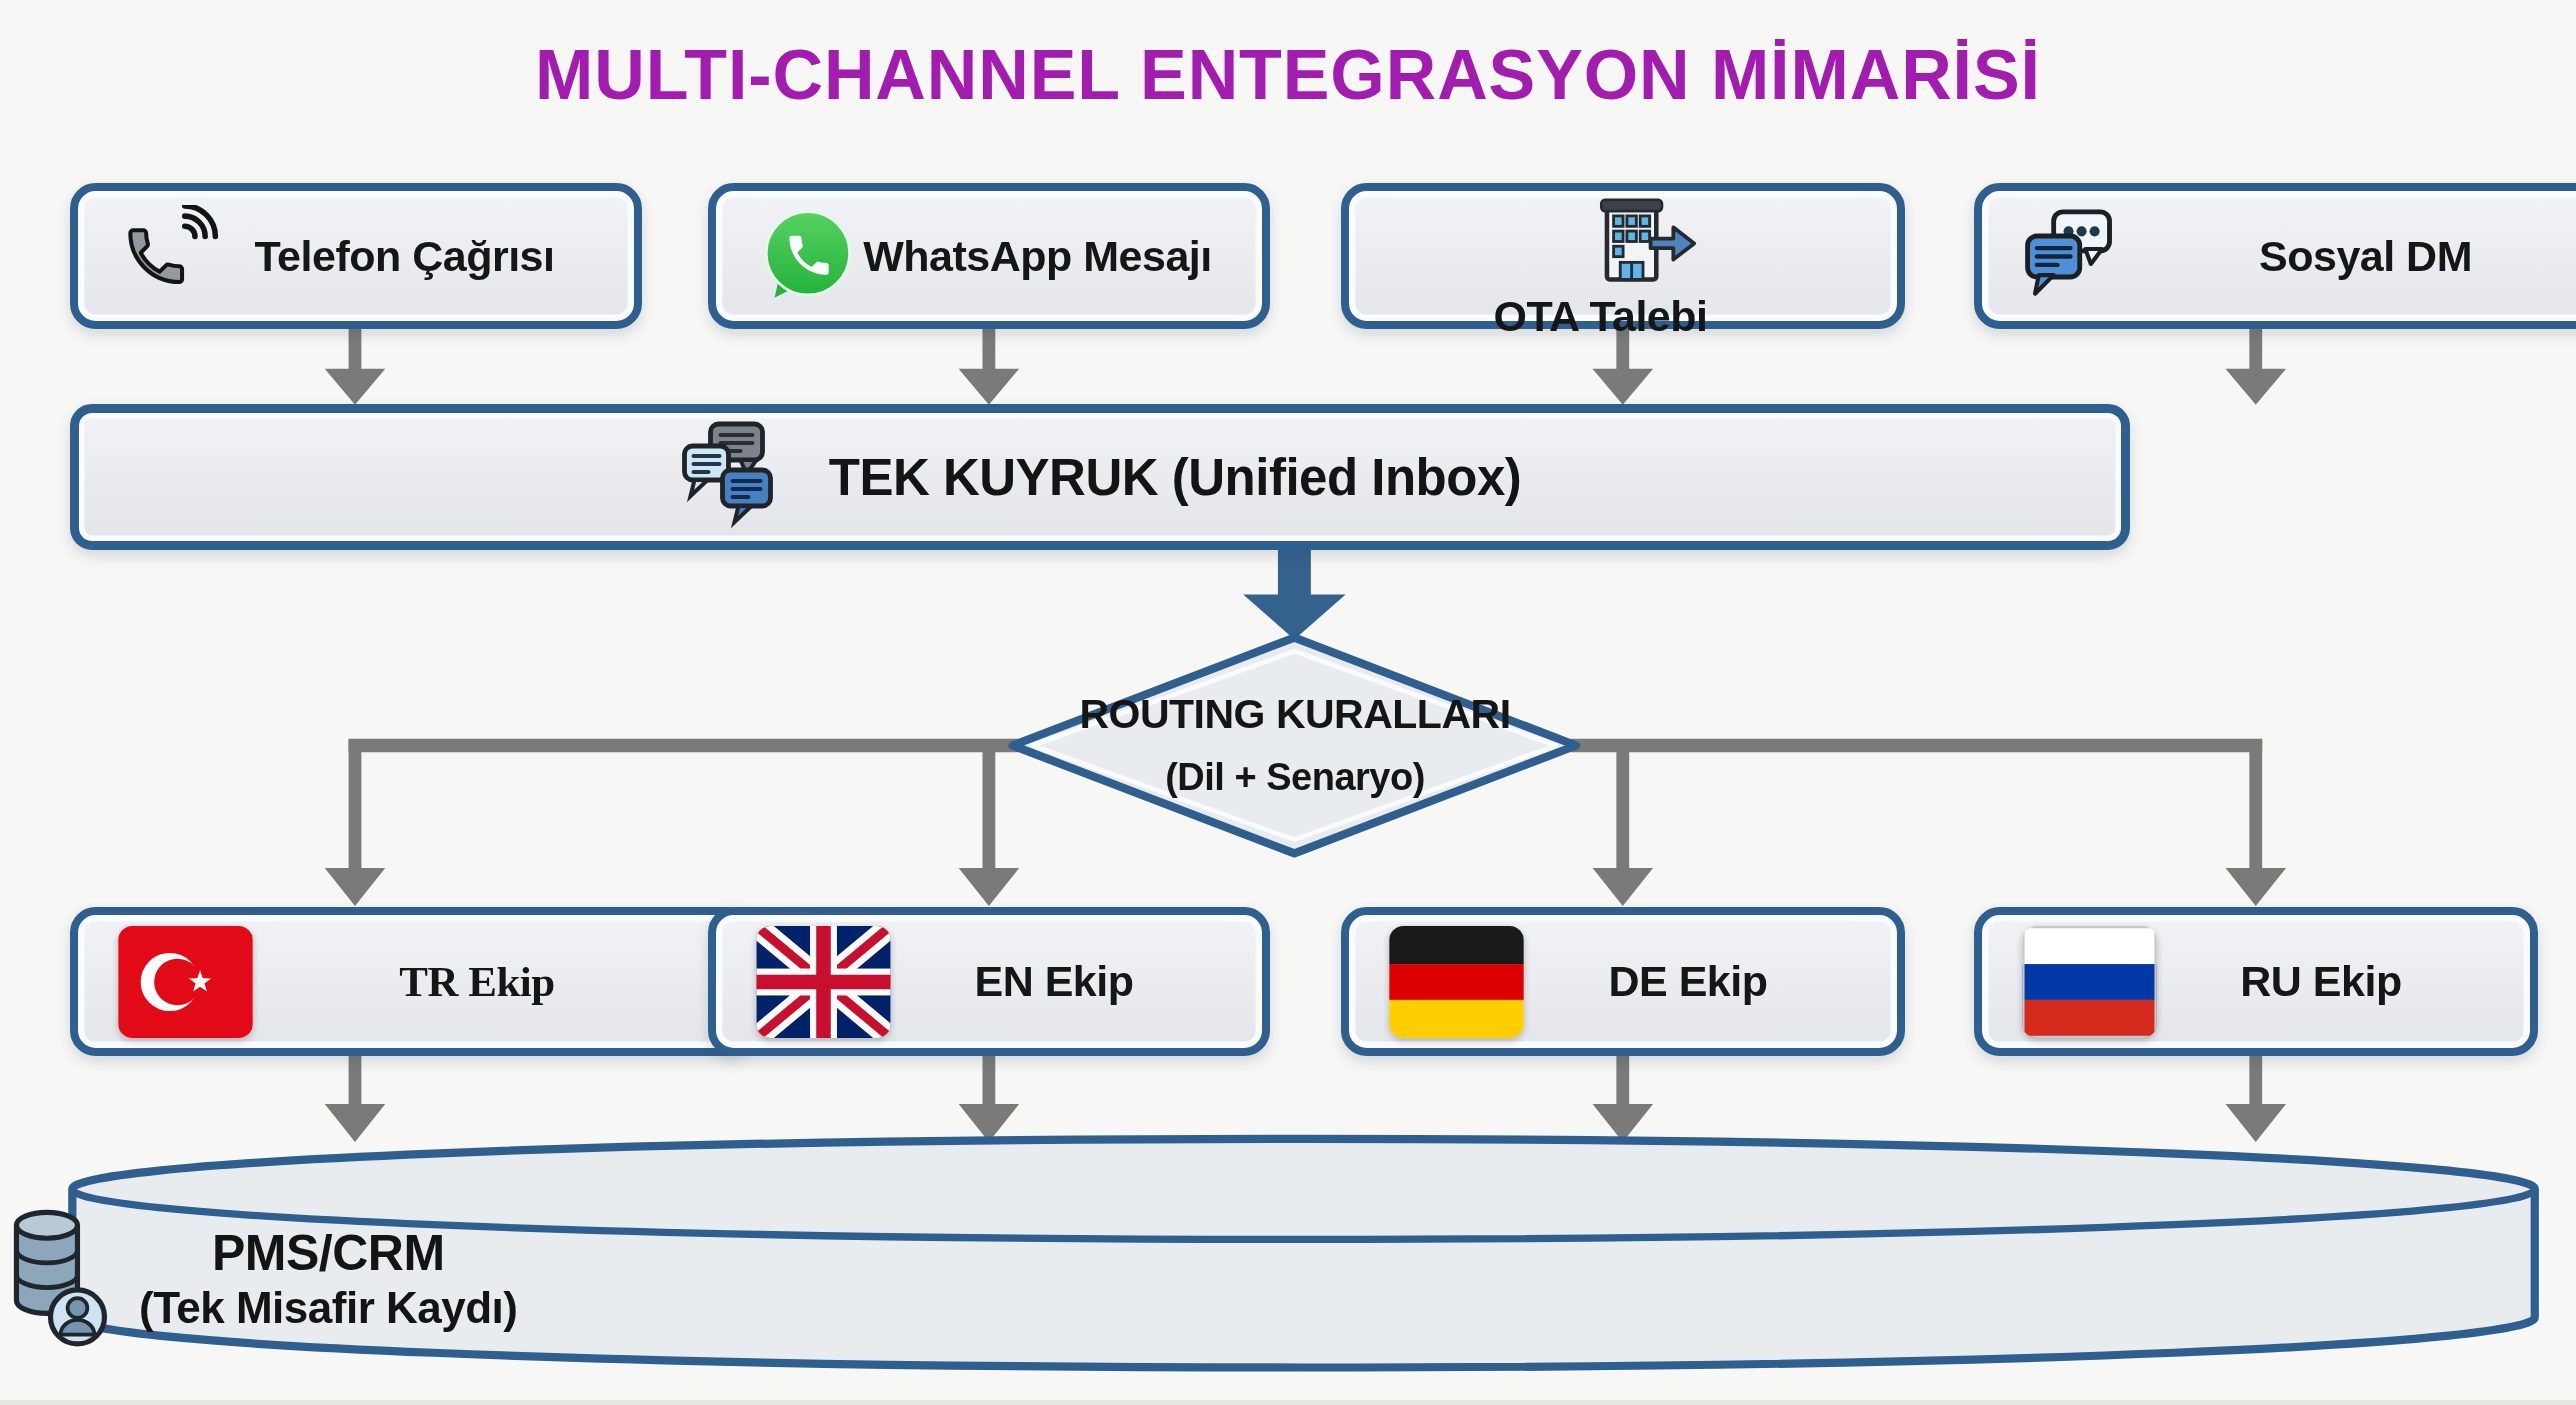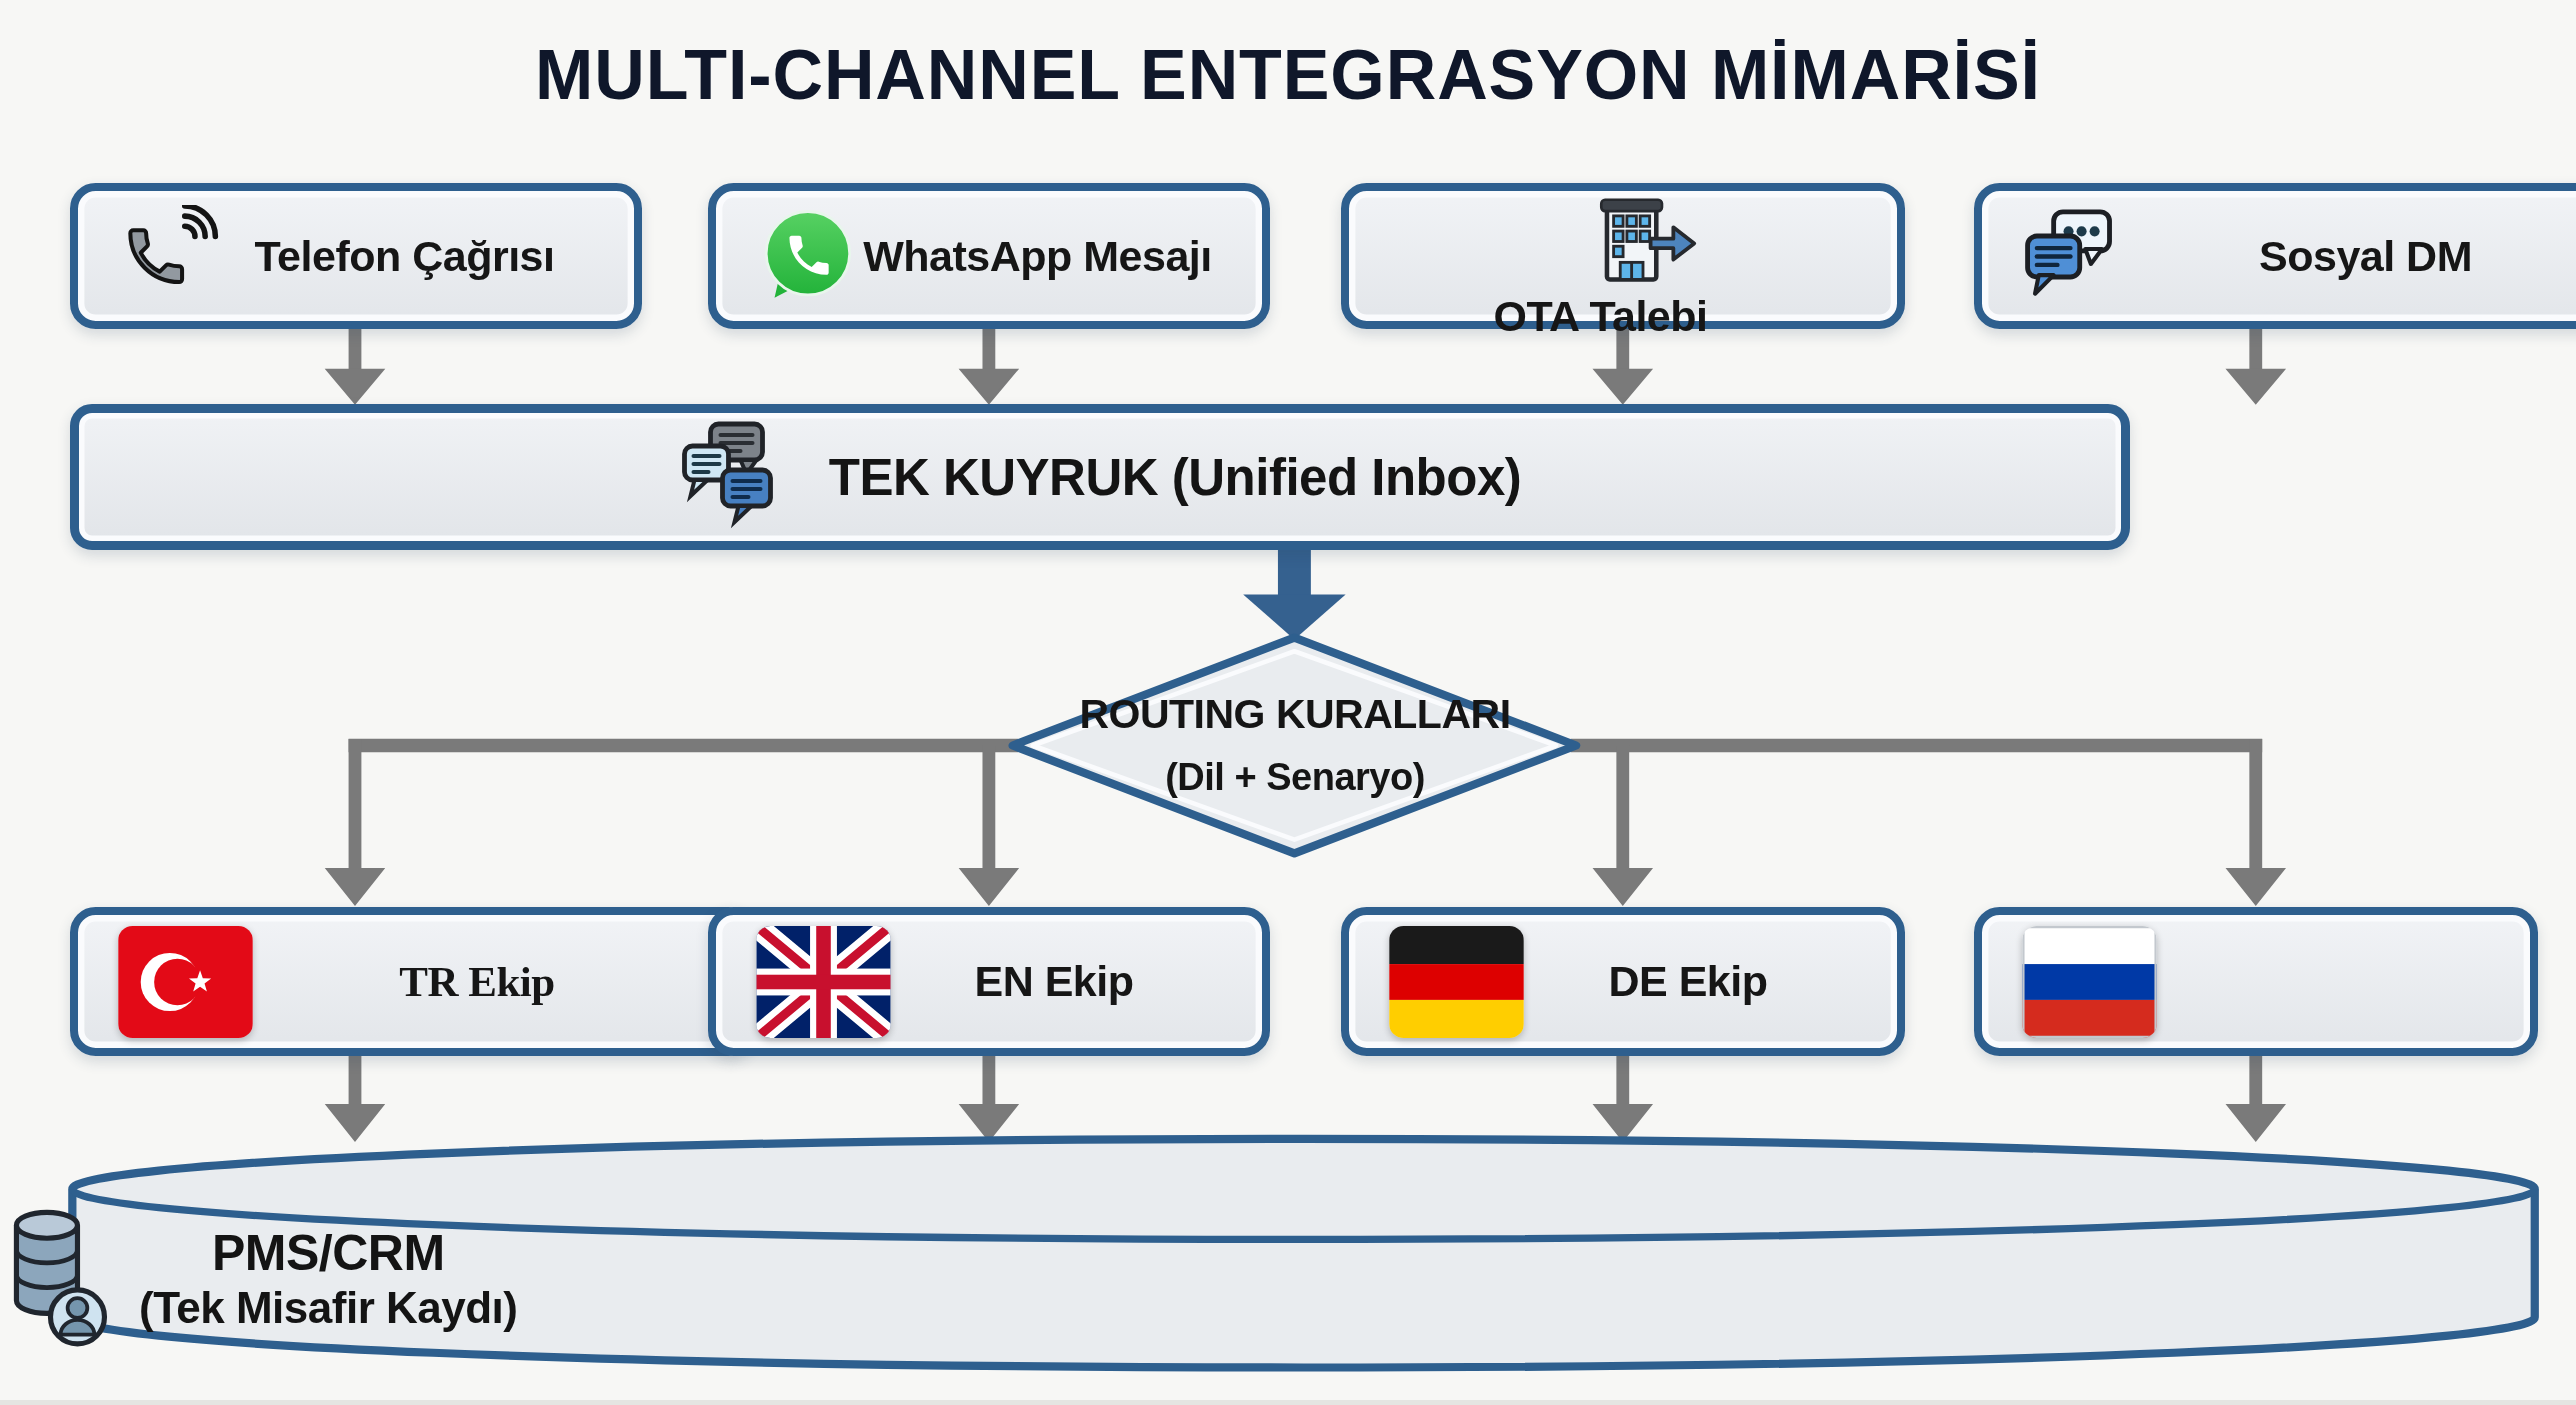--- a/index.html
+++ b/index.html
@@ -3,21 +3,21 @@
 <meta charset="utf-8">
 <style>
   html,body{margin:0;padding:0;background:#f7f7f5;}
   .canvas{
     position:relative;width:2576px;height:1405px;overflow:hidden;
     background:#f7f7f5;
     font-family:"Liberation Sans",sans-serif;
   }
   .title{
     position:absolute;left:0;top:35px;width:100%;text-align:center;
-    font-size:70px;font-weight:700;letter-spacing:0.9px;color:#0f172a;
+    font-size:70px;font-weight:700;letter-spacing:0.9px;color:#a21caf;
   }
   svg.layer{position:absolute;left:0;top:0;z-index:0;}
   .node{
     position:absolute;box-sizing:border-box;
     border:8.2px solid #2e5f8e;border-radius:25.6px;
     background:linear-gradient(#f1f3f6,#e3e6ea);
     box-shadow:inset 0 0 0 6.4px #fafbfd,0 5.5px 12.8px rgba(40,60,90,.16);
     display:flex;align-items:center;z-index:2;
   }
   .node .icon-slot{flex:0 0 auto;margin-left:40px;display:flex;align-items:center;justify-content:center;}
@@ -276,20 +276,21 @@
 
   <div class="node row2" style="left:1974px;width:564px;">
     <span class="icon-slot">
       <svg class="flag" width="135" height="112" viewBox="0 0 60 50">
         <rect width="60" height="17" fill="#ffffff"></rect>
         <rect y="17" width="60" height="16" fill="#0039a6"></rect>
         <rect y="33" width="60" height="17" fill="#d52b1e"></rect>
         <rect x="0.5" y="0.5" width="59" height="49" fill="none" stroke="#c3c8ce" stroke-width="1"></rect>
       </svg>
     </span>
+    <span class="label">RU Ekip</span>
   </div>
 
   <div class="cyl-content">
     <span>
       <svg width="108" height="146" viewBox="0 0 46 62">
         <path d="M7 9 V41 A13 5.5 0 0 0 33 41 V9" fill="#8ca6bc" stroke="#20262e" stroke-width="2.2"></path>
         <path d="M7 19.5 A13 5.5 0 0 0 33 19.5" fill="none" stroke="#20262e" stroke-width="2"></path>
         <path d="M7 30 A13 5.5 0 0 0 33 30" fill="none" stroke="#20262e" stroke-width="2"></path>
         <ellipse cx="20" cy="9" rx="13" ry="5.5" fill="#b9c9d8" stroke="#20262e" stroke-width="2.2"></ellipse>
         <circle cx="33" cy="48" r="11.5" fill="#cfe3f0" stroke="#20262e" stroke-width="2.2"></circle>

